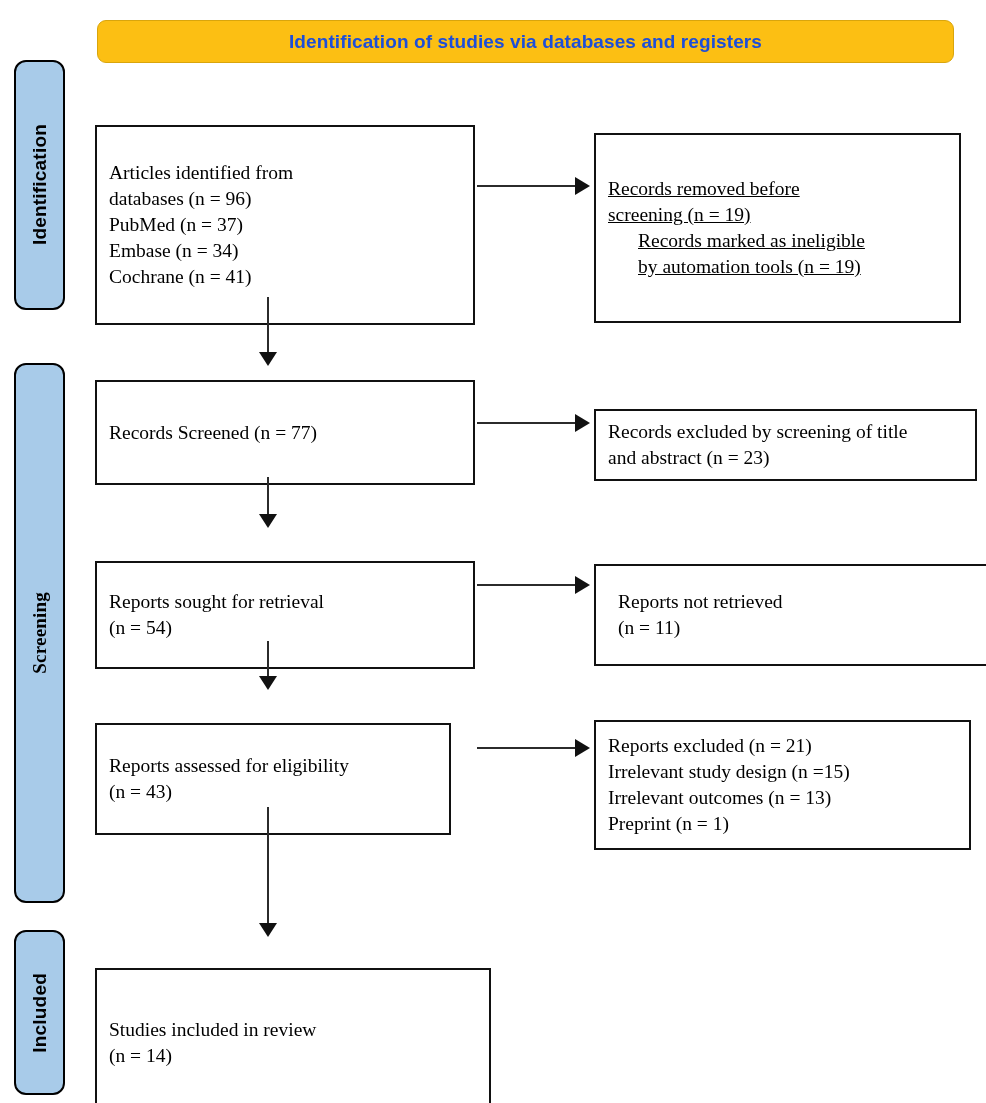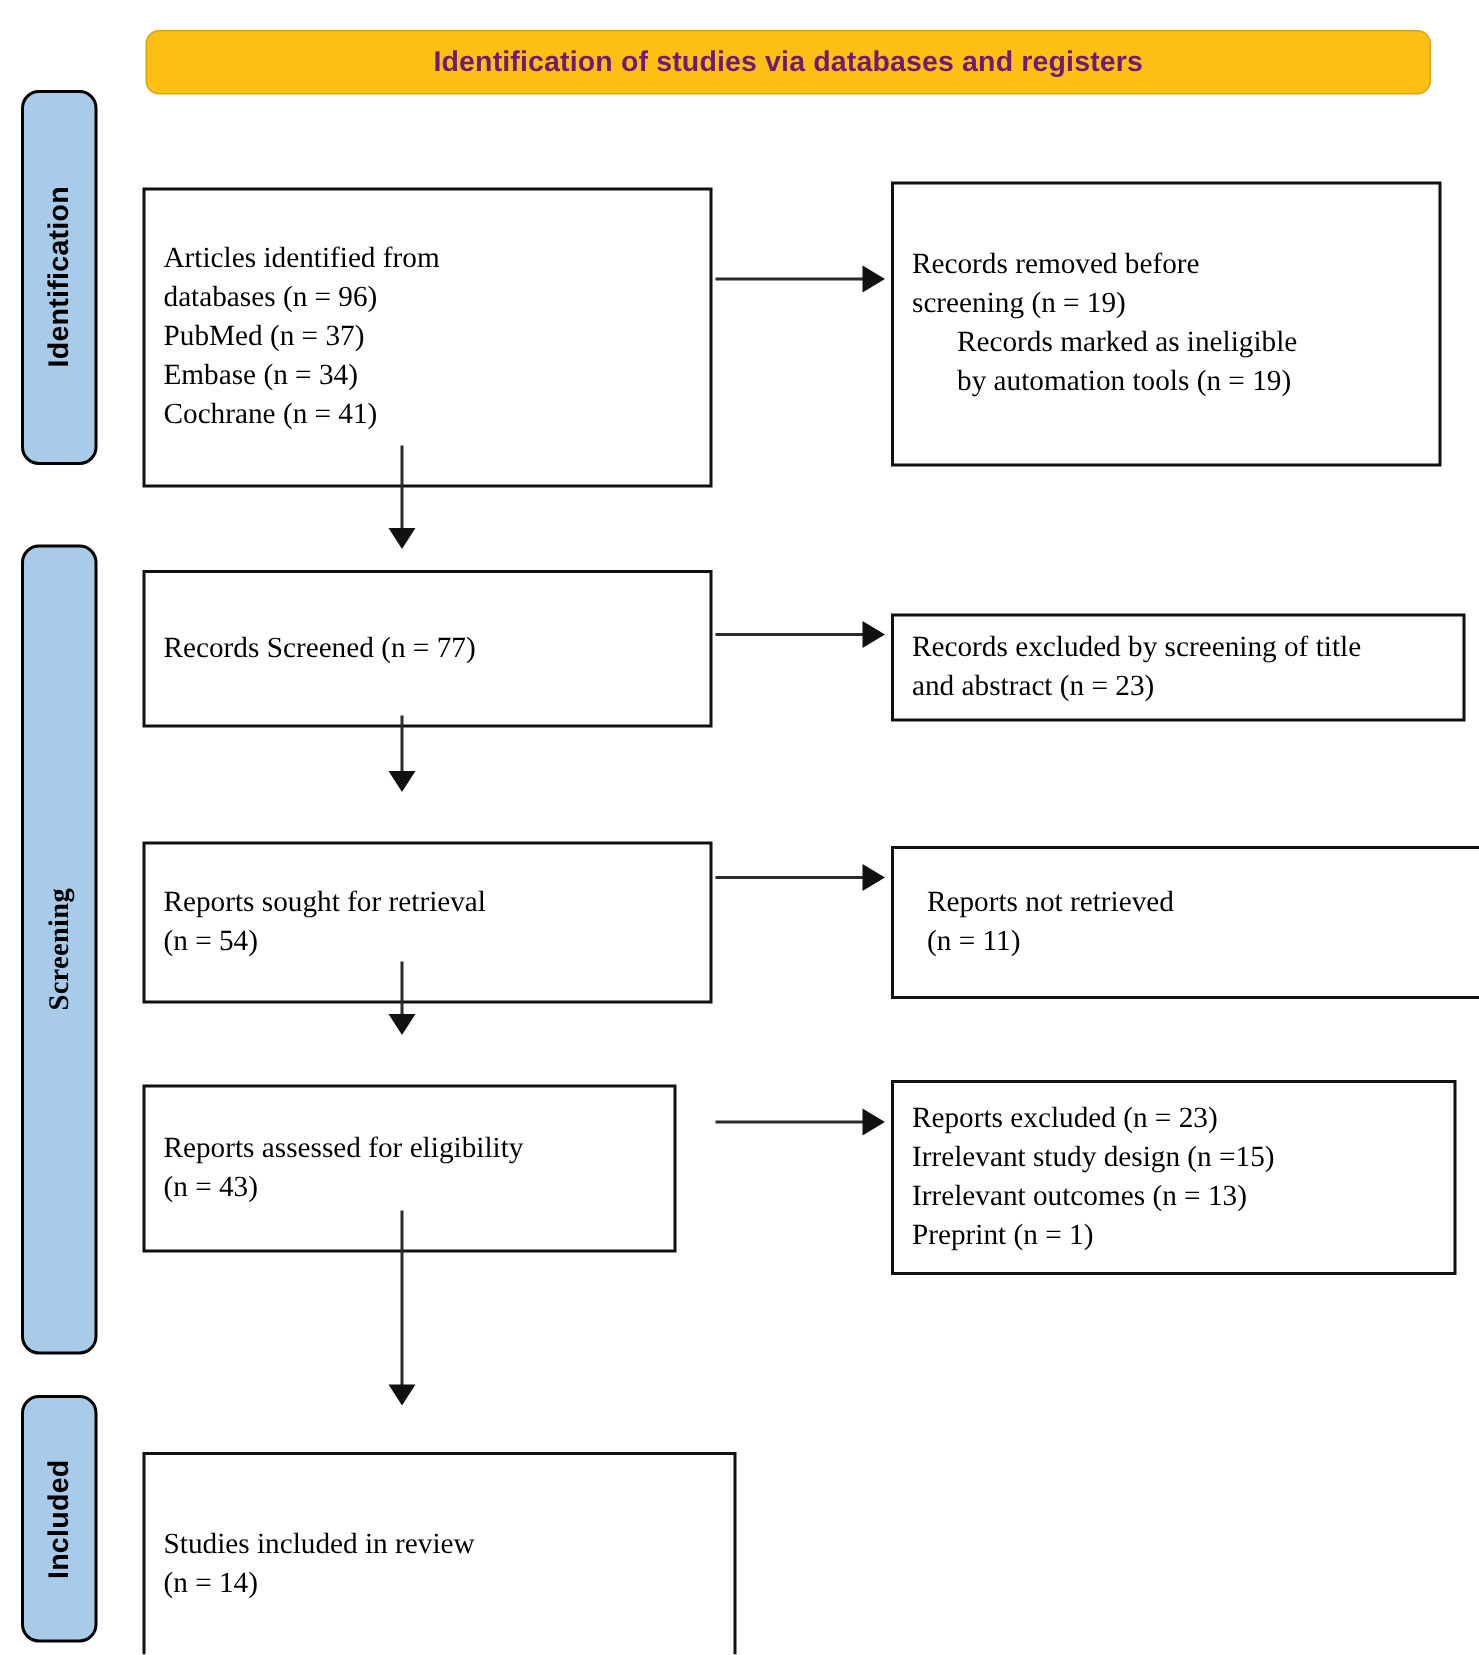--- a/index.html
+++ b/index.html
@@ -32,21 +32,21 @@
     background: #FCBF13;
     border: 1px solid #d9a50c;
     border-radius: 9px;
     display: flex;
     align-items: center;
     justify-content: center;
     font-family: "Liberation Sans", sans-serif;
     font-weight: bold;
     font-size: 19px;
     letter-spacing: 0.1px;
-    color: #701a75;
+    color: #1d4ed8;
   }
 
   
   .stage {
     position: absolute;
     left: 14px;
     width: 51px;
     background: #A8CBE9;
     border: 2.5px solid #000000;
     border-radius: 12px;
@@ -81,21 +81,21 @@
     font-family: "Liberation Serif", serif;
     font-size: 19.5px;
     line-height: 1.33;
     margin-top: 30px;
   }
   .box .line { white-space: pre; }
   .box .line.indent { padding-left: 30px; }
   .box.v-center { justify-content: center; }
 
   #box-identified      { left: 95px;  top: 95px;  width: 380px; height: 200px; }
-  #box-removed         { left: 594px; top: 91px;  height: 190px; width: 367px; }
+  #box-removed         { left: 594px; top: 103px;  height: 190px; width: 367px; text-decoration: underline; }
   #box-screened        { left: 95px;  top: 350px; width: 380px; height: 105px; }
   #box-excluded-screen { left: 594px; top: 379px; width: 383px; height: 72px; }
   #box-sought          { left: 95px;  top: 531px; width: 380px; height: 108px; }
   #box-not-retrieved   { left: 594px; top: 534px; width: 414px; height: 102px; padding-left: 22px; }
   #box-assessed        { left: 95px;  top: 693px; width: 356px; height: 112px; }
   #box-excluded-elig   { left: 594px; top: 690px; width: 377px; height: 130px; }
   #box-included        { left: 95px;  top: 938px; width: 396px; height: 150px; }
 
   
   .vline {
@@ -197,21 +197,21 @@
     <span class="line">Reports not retrieved</span>
     <span class="line">(n = 11)</span>
   </div>
 
   <div class="box v-center" id="box-assessed">
     <span class="line">Reports assessed for eligibility</span>
     <span class="line">(n = 43)</span>
   </div>
 
   <div class="box v-center" id="box-excluded-elig">
-    <span class="line">Reports excluded (n = 23)</span>
+    <span class="line">Reports excluded (n = 21)</span>
     <span class="line">Irrelevant study design (n =15)</span>
     <span class="line">Irrelevant outcomes (n = 13)</span>
     <span class="line">Preprint (n = 1)</span>
   </div>
 
   <div class="box" id="box-included">
     <span class="line">Studies included in review</span>
     <span class="line">(n = 14)</span>
   </div>
 

